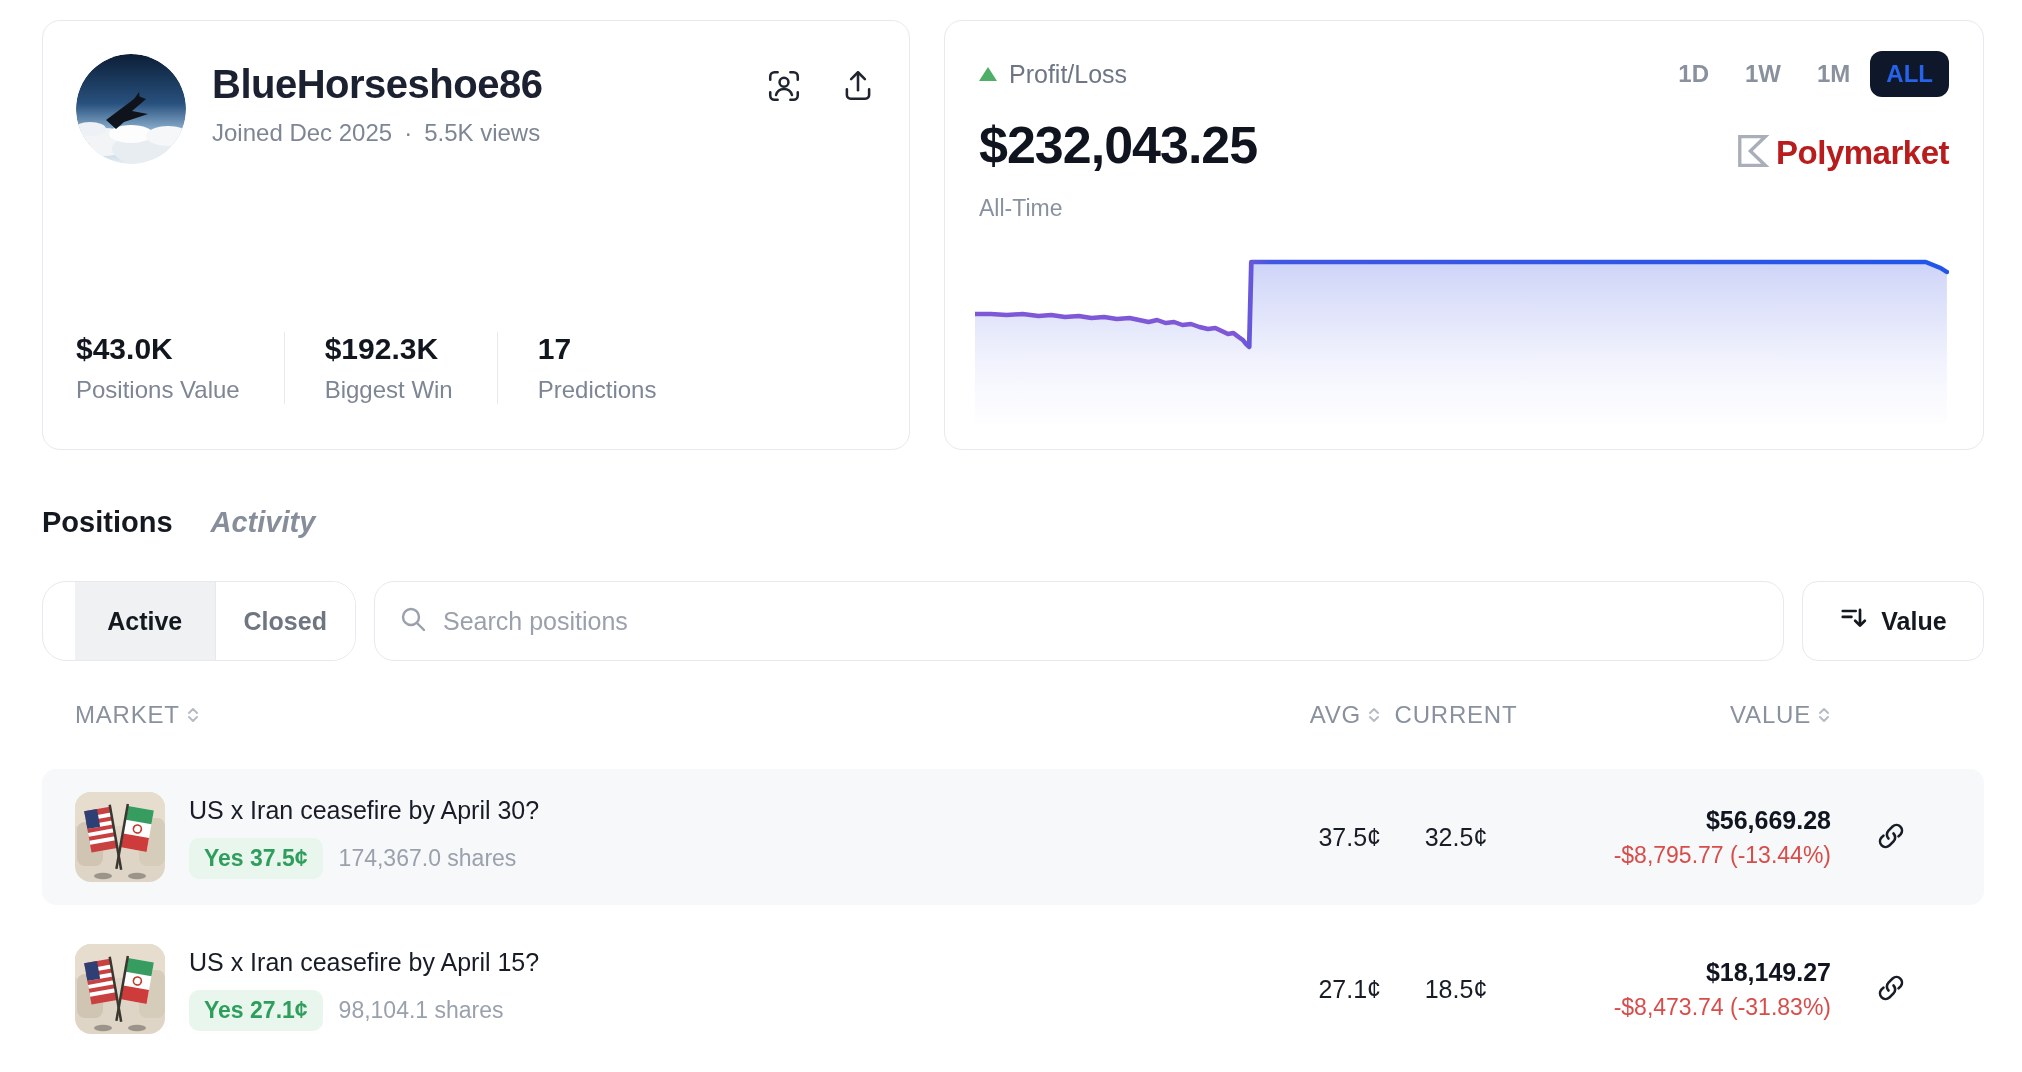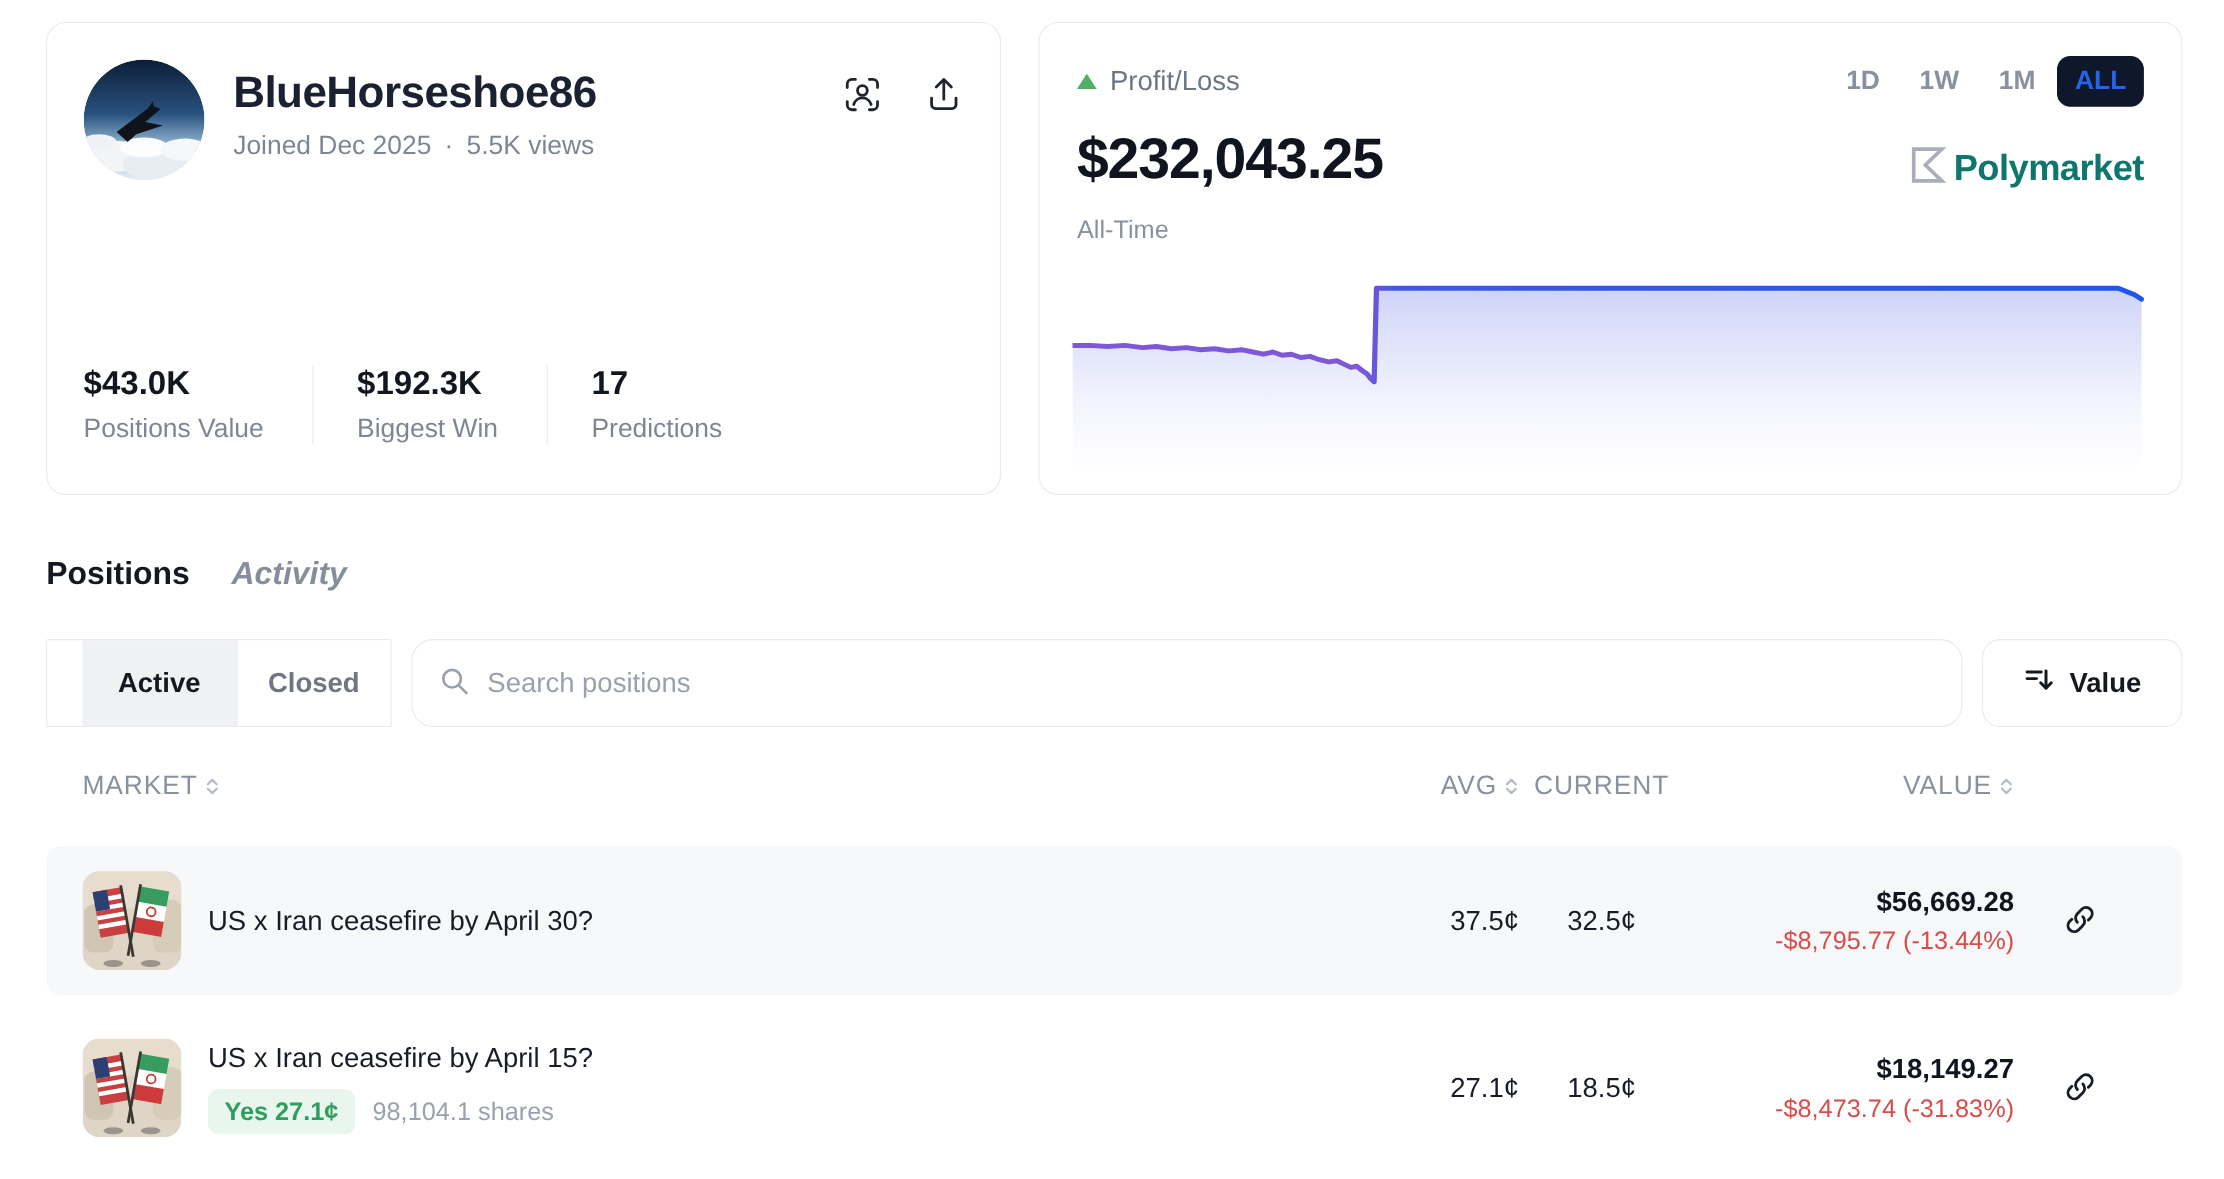--- a/index.html
+++ b/index.html
@@ -30,35 +30,35 @@
   
   .pnl-head { display:flex; align-items:center; }
   .pnl-title { display:flex; align-items:center; gap:12px; font-size:25px; color:#6e7684; }
   .tri-up { width:0; height:0; border-left:9px solid transparent; border-right:9px solid transparent; border-bottom:14px solid #4fae68; }
   .ranges { margin-left:auto; display:flex; align-items:flex-end; gap:4px; }
   .range { border:none; background:none; font-size:24px; font-weight:700; color:#8a919e; padding:9px 16px; border-radius:12px; cursor:pointer; }
   .range.active { color:#2563eb; background:#0f172a; }
 
   .pnl-value-row { display:flex; align-items:flex-end; margin-top:18px; }
   .pnl-value { font-size:52px; font-weight:700; color:#0f141f; letter-spacing:-1px; }
-  .watermark { margin-left:auto; display:flex; align-items:center; gap:4px; color:#0f766e;justify-content:space-between; }
+  .watermark { margin-left:auto; display:flex; align-items:center; gap:4px; color:#b91c1c;justify-content:space-between; }
   .watermark-text { font-size:33px; font-weight:700; letter-spacing:-0.5px; }
   .pnl-period { margin-top:20px; font-size:23px; color:#8a919e; }
   .chart-wrap { position:absolute; left:30px; right:34px; bottom:26px; height:175px; }
   .chart-wrap svg { width:100%; height:100%; display:block; }
 
   
   .tabs { margin-top:56px; display:flex; gap:38px; }
   .tab { border:none; background:none; font-size:29px; font-weight:700; cursor:pointer; }
   .tab.active { color:#14181f; }
   .tab.inactive { color:#878e9b;font-style:italic; }
 
   
   .controls { margin-top:42px; display:flex; height:80px; }
-  .segmented { display:flex; border:1px solid #e7e9ee; border-radius:2px; overflow:hidden; width:314px; flex:0 0 auto;padding-left:32px; }
+  .segmented { display:flex; border:1px solid #e7e9ee; border-radius:24px; overflow:hidden; width:314px; flex:0 0 auto;padding-left:32px; }
   .segment { flex:1; border:none; background:#fff; font-size:25px; font-weight:700; color:#6f7681; cursor:pointer; }
   .segment.active { background:#f0f1f3; color:#14181f; border-right:1px solid #e7e9ee; }
   .search { flex:1; margin:0 18px; border:1px solid #e7e9ee; border-radius:20px; display:flex; align-items:center; padding:0 24px; gap:16px; }
   .search input { border:none; outline:none; flex:1; font-size:25px; color:#171c26; font-family:inherit; background:transparent; }
   .search input::placeholder { color:#9aa1ac; }
   .sort-btn { width:182px; flex:0 0 auto; border:1px solid #e7e9ee; border-radius:16px; background:#fff; display:flex; align-items:center; justify-content:center; gap:14px; font-size:25px; font-weight:700; color:#14181f; cursor:pointer; }
 
   
   .thead { margin-top:30px; padding:0 33px; height:48px; display:flex; align-items:center;
     font-size:24px; font-weight:500; color:#8a919e; letter-spacing:0.8px; }
@@ -310,20 +310,24 @@
             <rect x="48" y="44" width="26" height="14" fill="#ce3b3b"></rect>
             <circle cx="61" cy="37" r="4" fill="none" stroke="#c0392b" stroke-width="1.6"></circle>
             <rect x="46" y="14" width="2.5" height="66" fill="#3a3630"></rect>
           </g>
           <ellipse cx="28" cy="84" rx="9" ry="3.2" fill="#9c948a"></ellipse>
           <ellipse cx="62" cy="84" rx="9" ry="3.2" fill="#9c948a"></ellipse>
         </svg>
       </div>
       <div class="row-main">
         <div class="row-title">US x Iran ceasefire by April 30?</div>
+        <div class="row-sub">
+          <span class="pill">Yes 37.5¢</span>
+          <span class="shares">174,367.0 shares</span>
+        </div>
       </div>
       <div class="cell-avg">37.5¢</div>
       <div class="cell-current">32.5¢</div>
       <div class="cell-value">
         <div class="val-main">$56,669.28</div>
         <div class="val-change">-$8,795.77 (-13.44%)</div>
       </div>
       <div class="cell-link">
         <button class="link-btn">
           <span>

